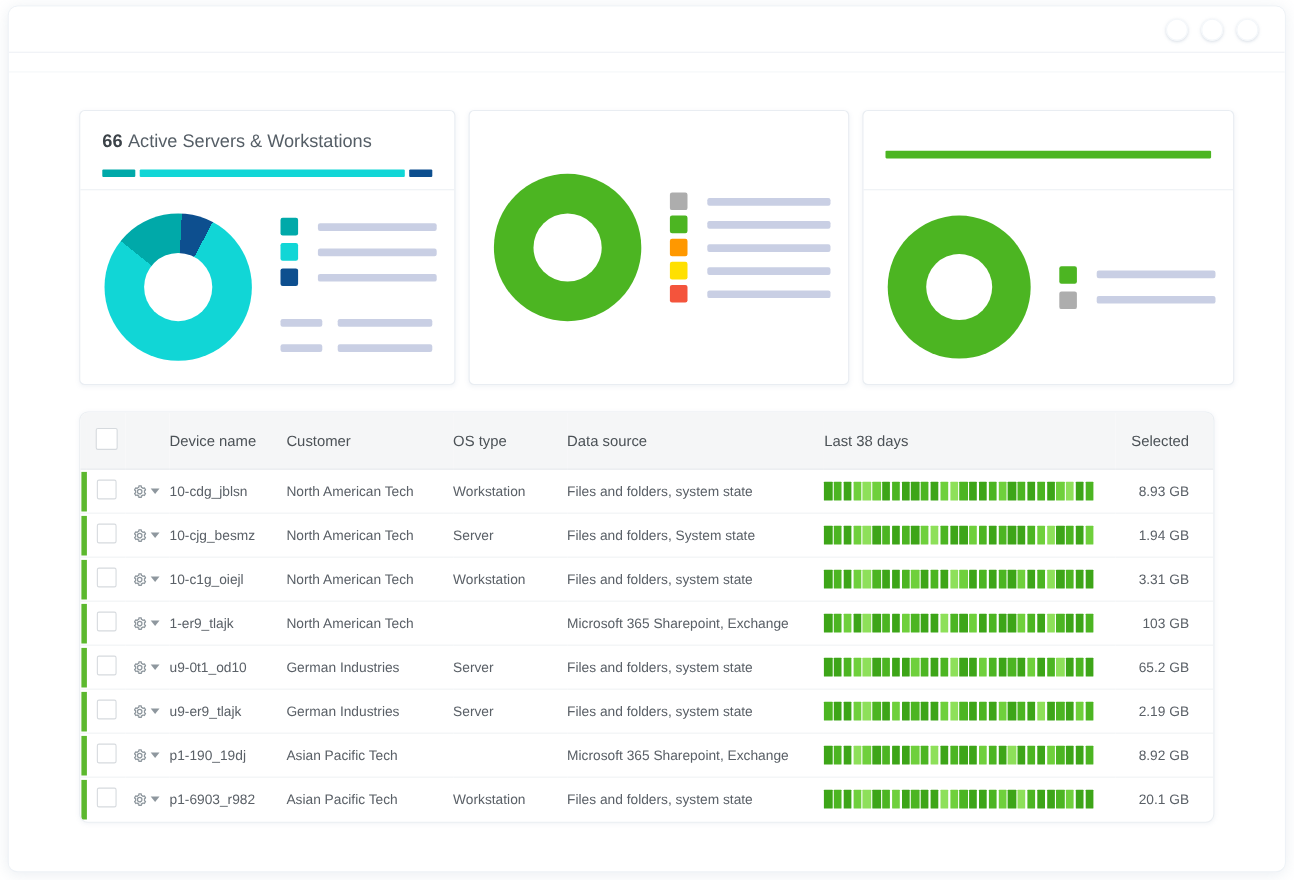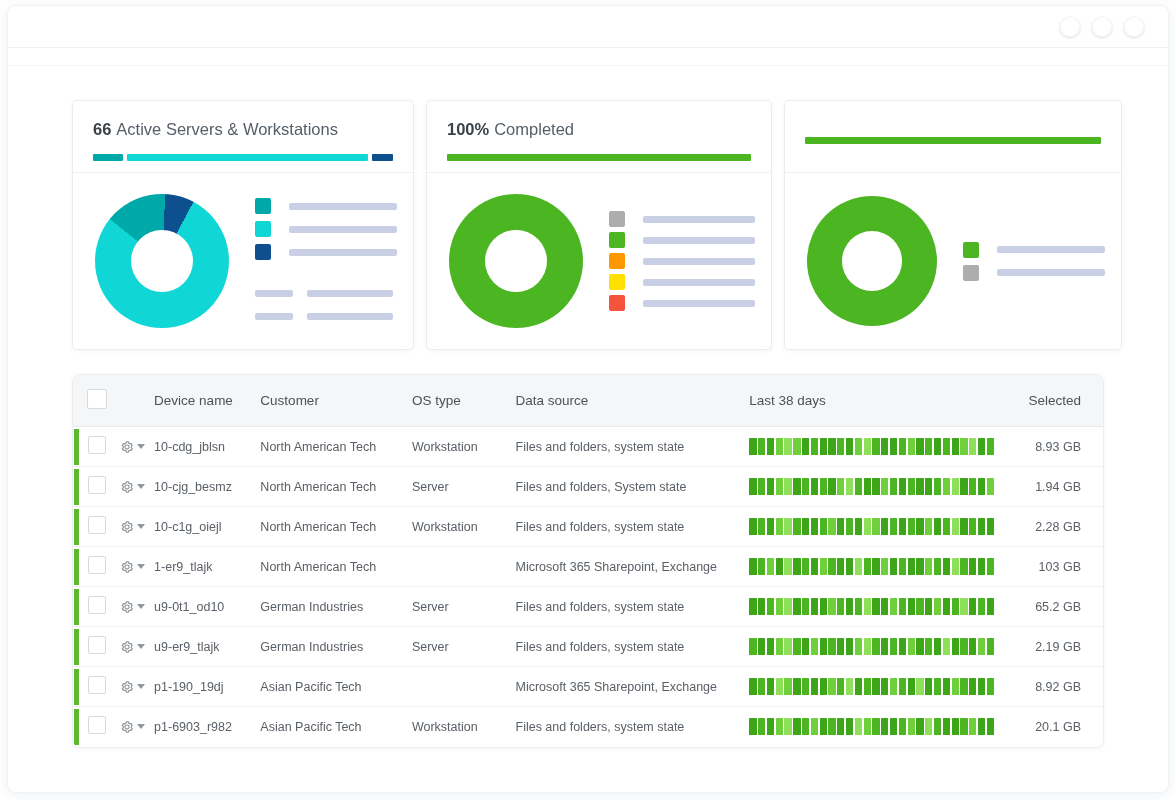--- a/index.html
+++ b/index.html
@@ -284,28 +284,20 @@
                 <div class="frow">
                   <span class="g-sm"></span>
                   <span class="g-lg"></span>
                 </div>
               </div>
             </div>
         </div>
       </div>
 
       <div class="card">
-        <div class="card-head">
-          <div class="card-title">
-            <span class="big">100%</span><span>Completed</span>
-          </div>
-          <div class="bar-track" id="bar-1">
-              <span class="bar-seg" style="background: rgb(76, 181, 34); flex: 100 1 0%;"></span>
-            </div>
-        </div>
         <div class="card-body">
           <div class="donut" id="donut-1" style="background: conic-gradient(from 28deg, rgb(76, 181, 34) 0deg, rgb(76, 181, 34) 360deg);"></div>
           <div class="legend" id="legend-1">
               <div class="legend-row tight">
                 <span class="swatch" style="background: rgb(173, 173, 173);"></span>
                 <span class="ghost" style="width: 112px;"></span>
               </div>
               <div class="legend-row tight">
                 <span class="swatch" style="background: rgb(76, 181, 34);"></span>
                 <span class="ghost" style="width: 112px;"></span>
@@ -514,21 +506,21 @@
                   <i style="background: rgb(111, 208, 60);"></i>
                   <i style="background: rgb(61, 165, 24);"></i>
                   <i style="background: rgb(76, 181, 34);"></i>
                   <i style="background: rgb(142, 224, 90);"></i>
                   <i style="background: rgb(61, 165, 24);"></i>
                   <i style="background: rgb(76, 181, 34);"></i>
                   <i style="background: rgb(61, 165, 24);"></i>
                   <i style="background: rgb(61, 165, 24);"></i>
                 </div>
               </td>
-              <td class="c-sel">2.28 GB</td>
+              <td class="c-sel">3.31 GB</td>
             </tr>
             <tr>
               <td class="c-accent">
                 <div class="accent-bar" style="background: rgb(92, 184, 46);"></div>
               </td>
               <td class="c-check"><span class="chk"></span></td>
               <td class="c-gear">
                 <span class="gear-cell">
                   <svg width="14" height="14" viewBox="0 0 24 24">
                     <path fill="none" stroke="#8e979e" stroke-width="2" d="M12 8.5a3.5 3.5 0 1 0 0 7 3.5 3.5 0 0 0 0-7z"></path>

